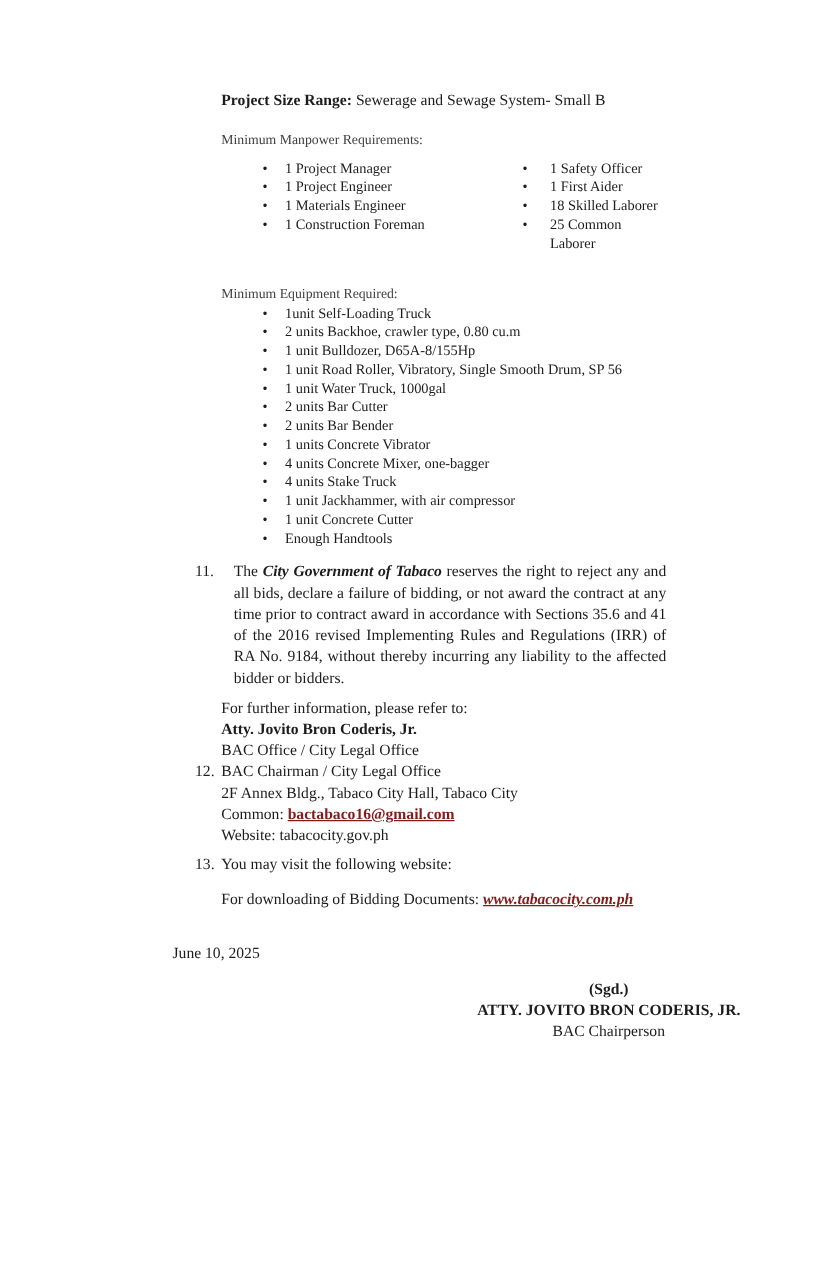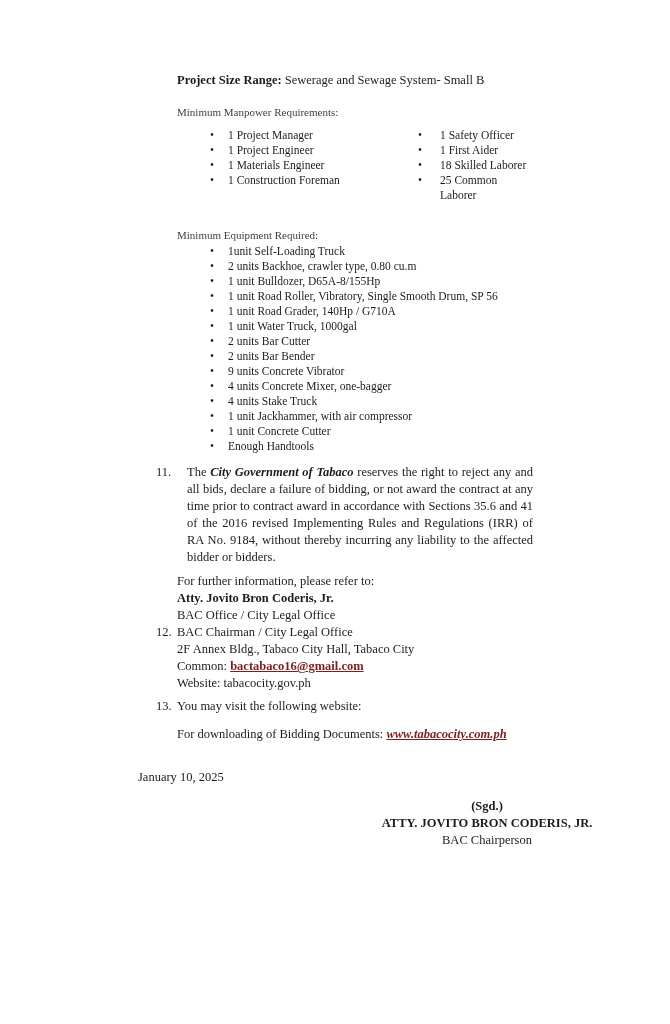--- a/index.html
+++ b/index.html
@@ -127,25 +127,24 @@
     </ul>
   </div>
 
   <div class="blue-heading equip-heading">Minimum Equipment Required:</div>
 
   <ul class="bullets equip-list">
     <li>1unit Self-Loading Truck</li>
     <li>2 units Backhoe, crawler type, 0.80 cu.m</li>
     <li>1 unit Bulldozer, D65A-8/155Hp</li>
     <li>1 unit Road Roller, Vibratory, Single Smooth Drum, SP 56</li>
-    <li>1 unit Road Grader, 140Hp / G710A</li>
     <li>1 unit Water Truck, 1000gal</li>
     <li>2 units Bar Cutter</li>
     <li>2 units Bar Bender</li>
-    <li>9 units Concrete Vibrator</li>
+    <li>1 units Concrete Vibrator</li>
     <li>4 units Concrete Mixer, one-bagger</li>
     <li>4 units Stake Truck</li>
     <li>1 unit Jackhammer, with air compressor</li>
     <li>1 unit Concrete Cutter</li>
     <li>Enough Handtools</li>
   </ul>
 
   <div class="numbered item-11">
     <span class="num">11.</span>
     <div class="body justify">
@@ -173,21 +172,21 @@
   <div class="numbered item-13">
     <span class="num">13.</span>
     <div class="body">
       <div>You may visit the following website:</div>
       <div class="download-line">
         <span>For downloading of Bidding Documents: </span><span class="doc-link italic">www.tabacocity.com.ph</span>
       </div>
     </div>
   </div>
 
-  <div class="date-line">January 10, 2025</div>
+  <div class="date-line">June 10, 2025</div>
 
   <div class="signature-block">
     <div class="bold">(Sgd.)</div>
     <div class="bold">ATTY. JOVITO BRON CODERIS, JR.</div>
     <div>BAC Chairperson</div>
   </div>
 
 </div>
 
 </body></html>

